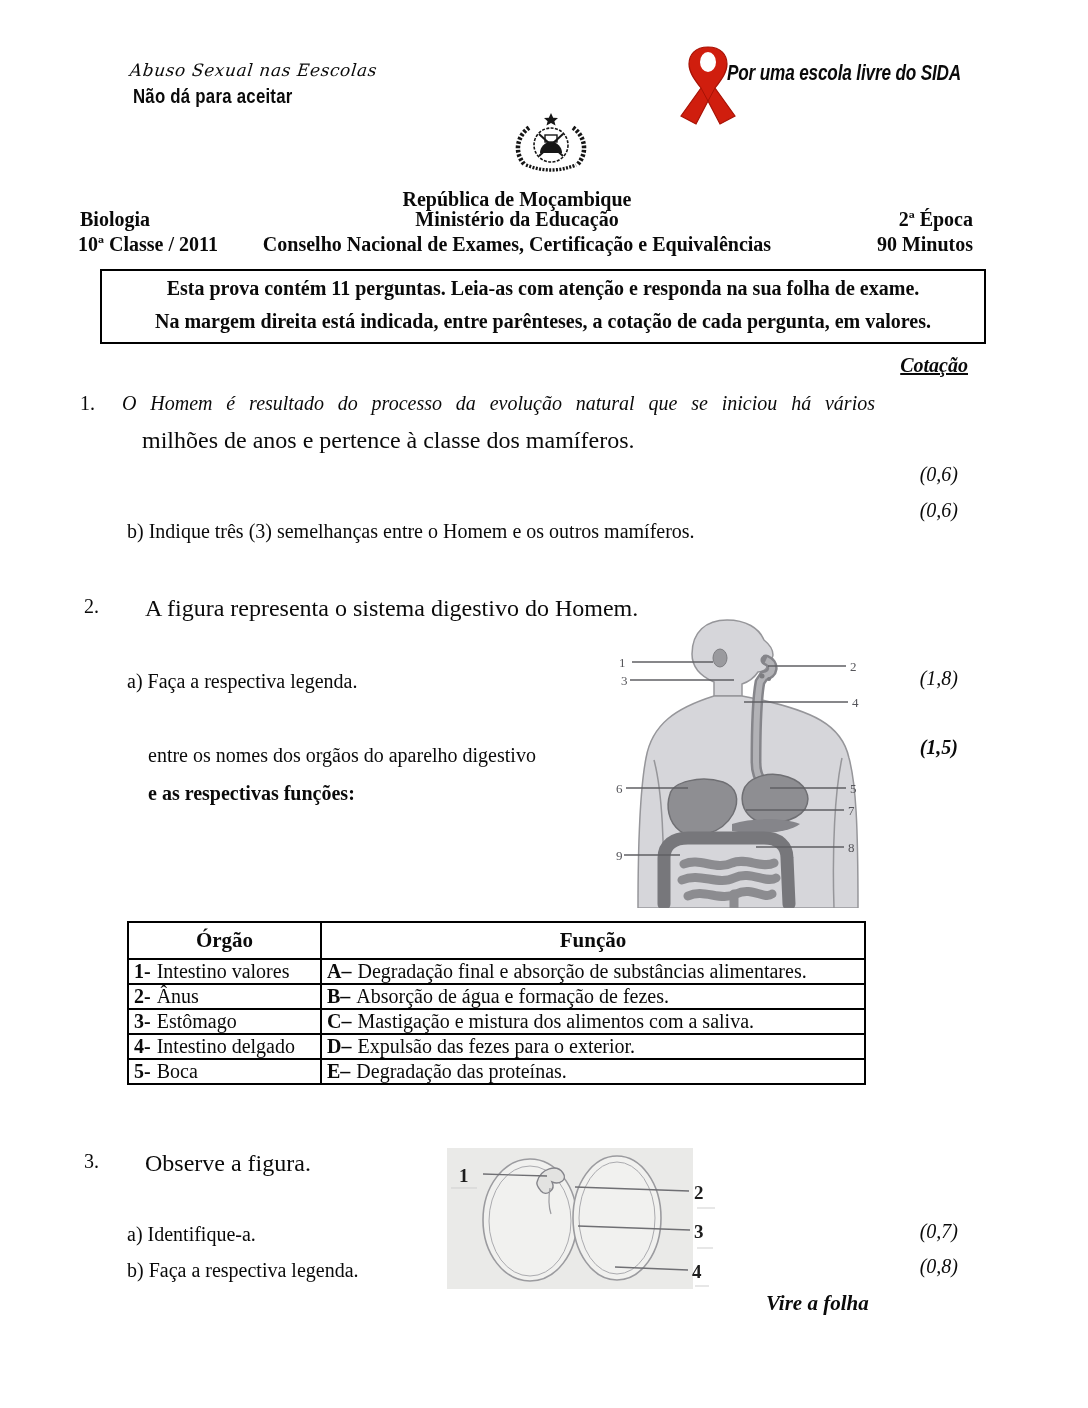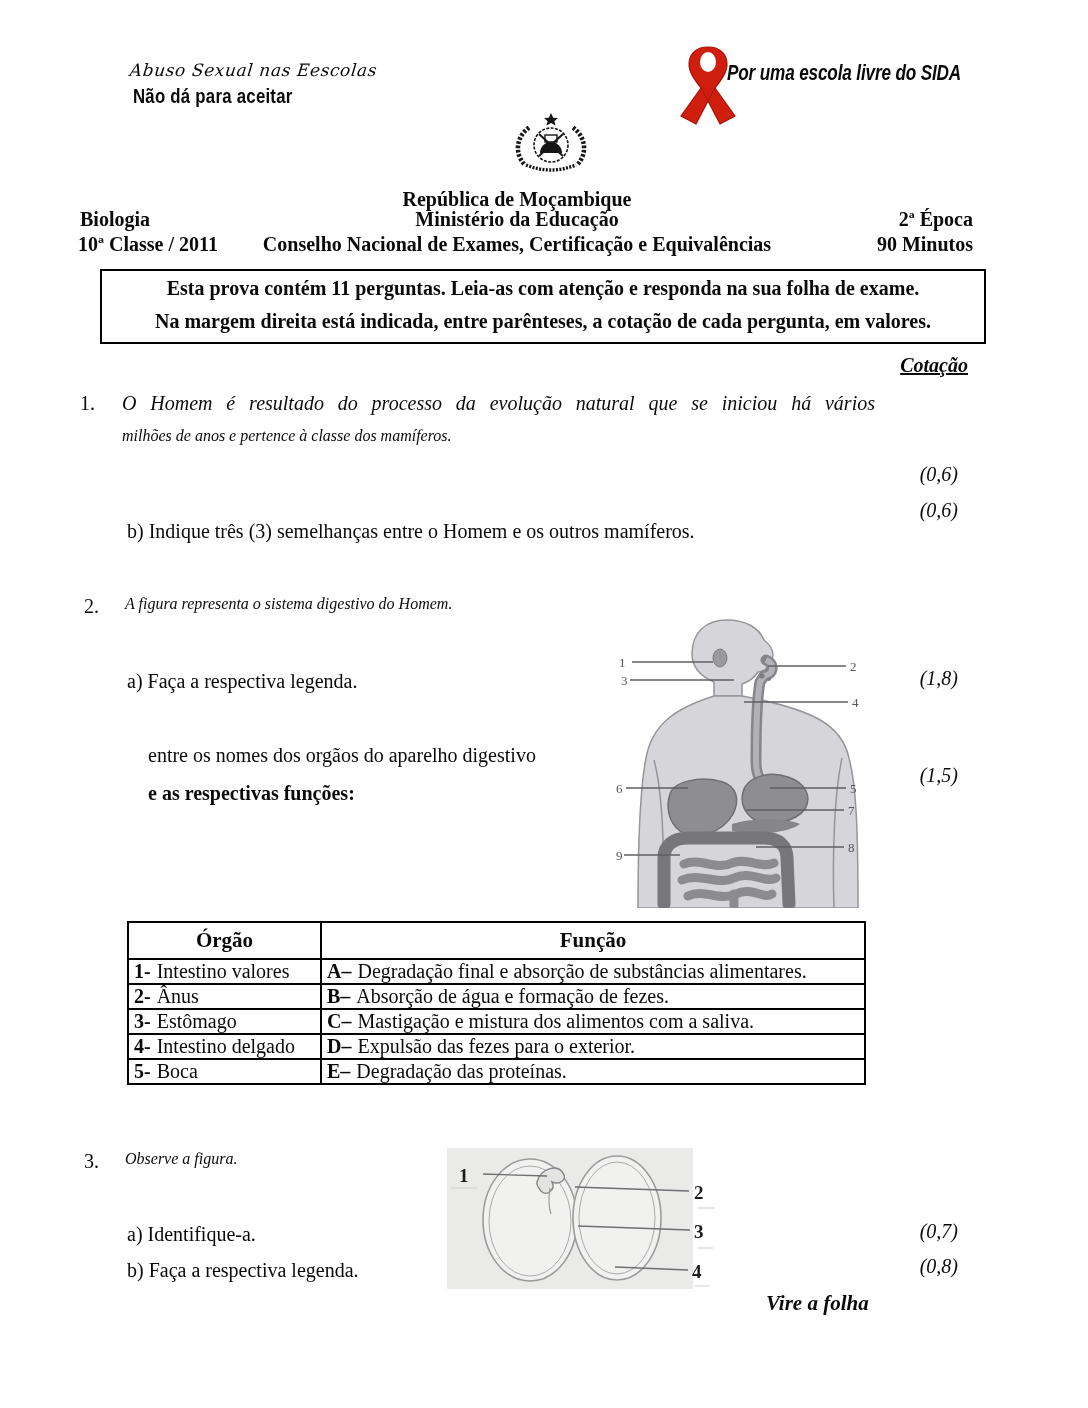--- a/index.html
+++ b/index.html
@@ -12,21 +12,21 @@
   .script-line{font-family:"DejaVu Serif",serif;font-style:italic;font-size:17px;letter-spacing:.6px;
                transform:skewX(-6deg);transform-origin:left;white-space:nowrap;}
   .campaign-bold{font-family:"Liberation Sans",sans-serif;font-weight:bold;font-size:21px;
                  transform:scaleX(.8);transform-origin:left;letter-spacing:.3px;white-space:nowrap;}
   .slogan{font-family:"Liberation Sans",sans-serif;font-weight:bold;font-style:italic;font-size:22px;
           transform:scaleX(.78);transform-origin:left;letter-spacing:-.2px;white-space:nowrap;}
   .instr-box{left:100px;top:269px;width:882px;height:71px;border:2px solid #000;text-align:center;}
   .instr-box div{font-weight:bold;font-size:20px;line-height:33px;white-space:nowrap;}
   .cotacao{font-weight:bold;font-style:italic;font-size:20px;text-decoration:underline;}
   .qnum{font-size:20px;}
-  .stem{font-style:italic;font-size:16px;white-space:nowrap;}
+  .stem{font-size:24px;white-space:nowrap;margin-left:20px;}
   .stem-just{font-style:italic;font-size:20px;text-align:justify;text-align-last:justify;white-space:normal;}
   .item{font-size:20px;white-space:nowrap;}
   .score{right:130px;width:130px;text-align:right;font-style:italic;font-size:20px;}
   table.organ{border-collapse:collapse;table-layout:fixed;width:737px;}
   table.organ th,table.organ td{border:2px solid #000;overflow:hidden;}
   table.organ th{height:33px;font-size:21px;font-weight:bold;text-align:center;padding:1px 2px;}
   table.organ td{height:20px;font-size:20px;line-height:23px;padding:0 5px;white-space:nowrap;}
   table.organ td b{margin-right:.30em;}
   .footer-note{font-weight:bold;font-style:italic;font-size:21px;white-space:nowrap;}
   svg text.figlab{font-family:"Liberation Serif",serif;}
@@ -123,21 +123,21 @@
       <text class="figlab" x="0" y="181">6</text>
       <text class="figlab" x="232" y="203">7</text>
       <text class="figlab" x="232" y="240">8</text>
       <text class="figlab" x="0" y="248">9</text>
     </g>
   </svg>
 
   <div class="abs item" style="left:127px;top:670px;">a) Faça a respectiva legenda.</div>
   <div class="abs score" style="top:667px;">(1,8)</div>
   <div class="abs item" style="left:148px;top:744px;">entre os nomes dos orgãos do aparelho digestivo</div>
-  <div class="abs score" style="top:764px;">(1,5)</div>
+  <div class="abs score" style="top:736px;font-weight:bold;">(1,5)</div>
   <div class="abs item" style="left:148px;top:782px;font-weight:bold;">e as respectivas funções:</div>
 
   <table class="organ abs" style="left:127px;top:921px;">
     <colgroup>
         <col style="width:193px">
         <col style="width:544px">
       </colgroup>
     <tbody>
         <tr>
       <th>Órgão</th>

